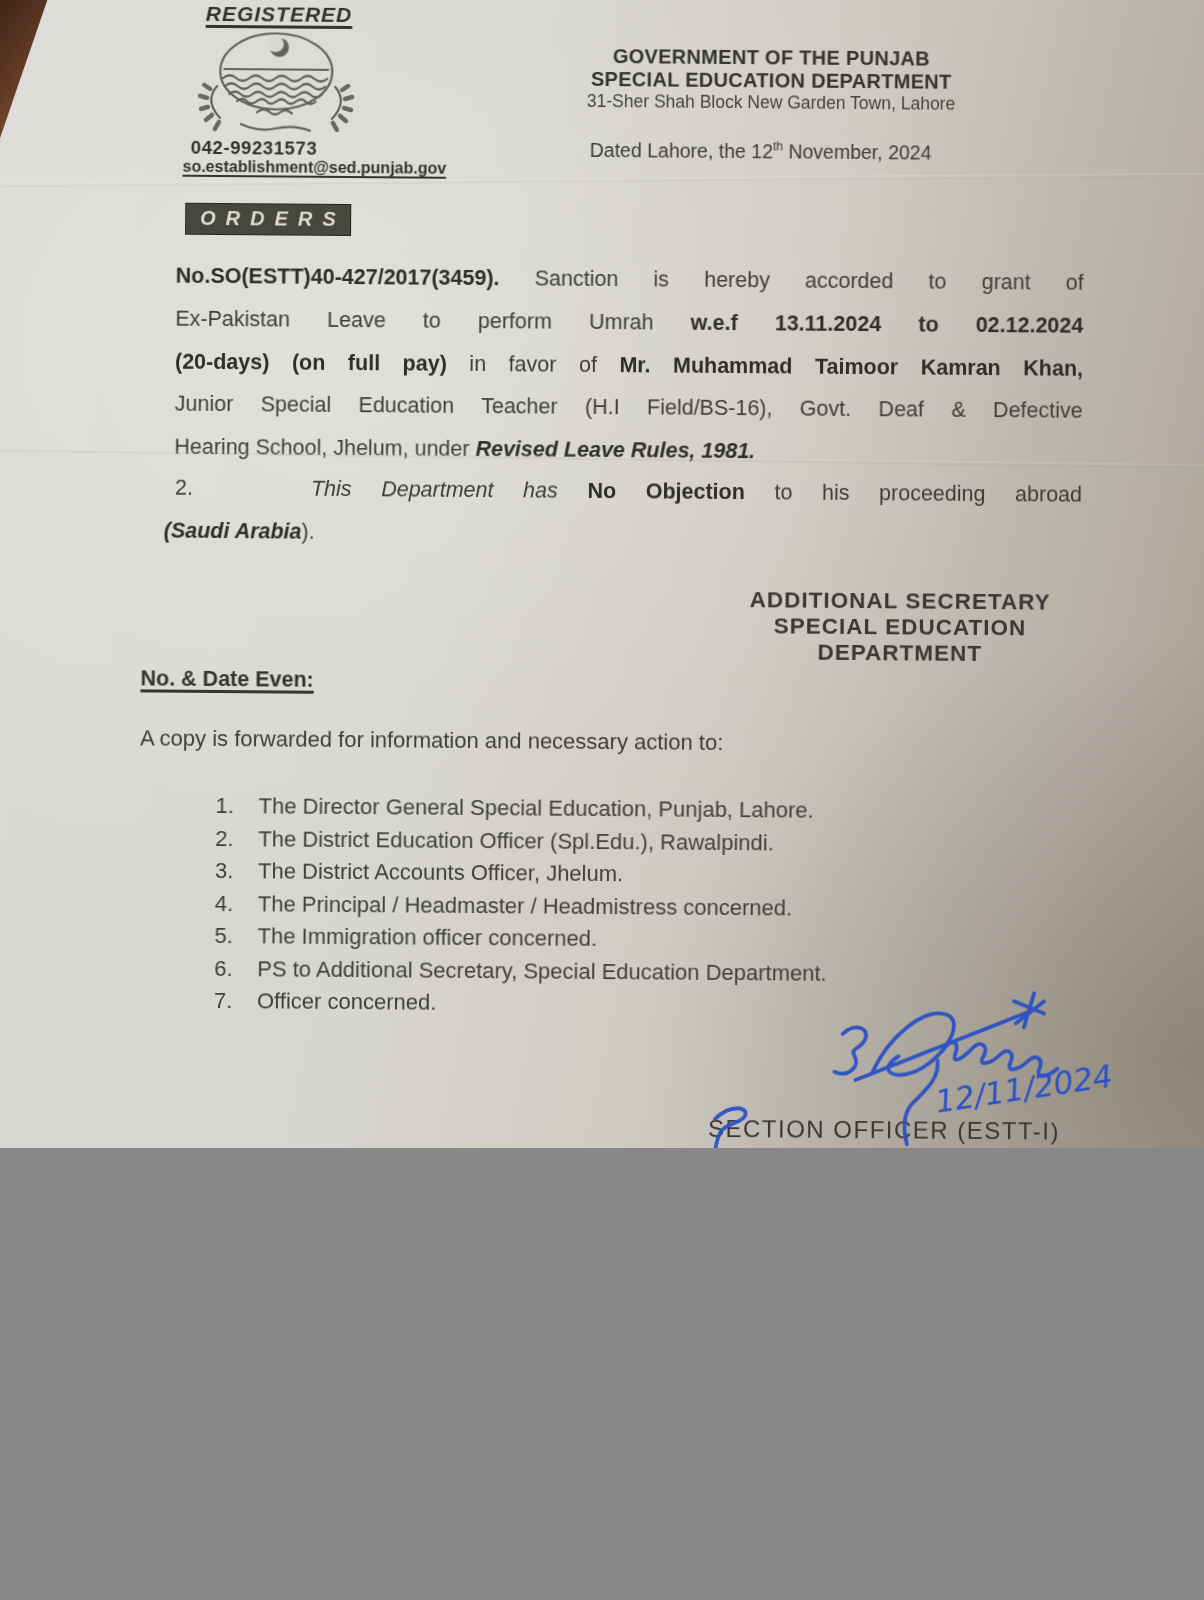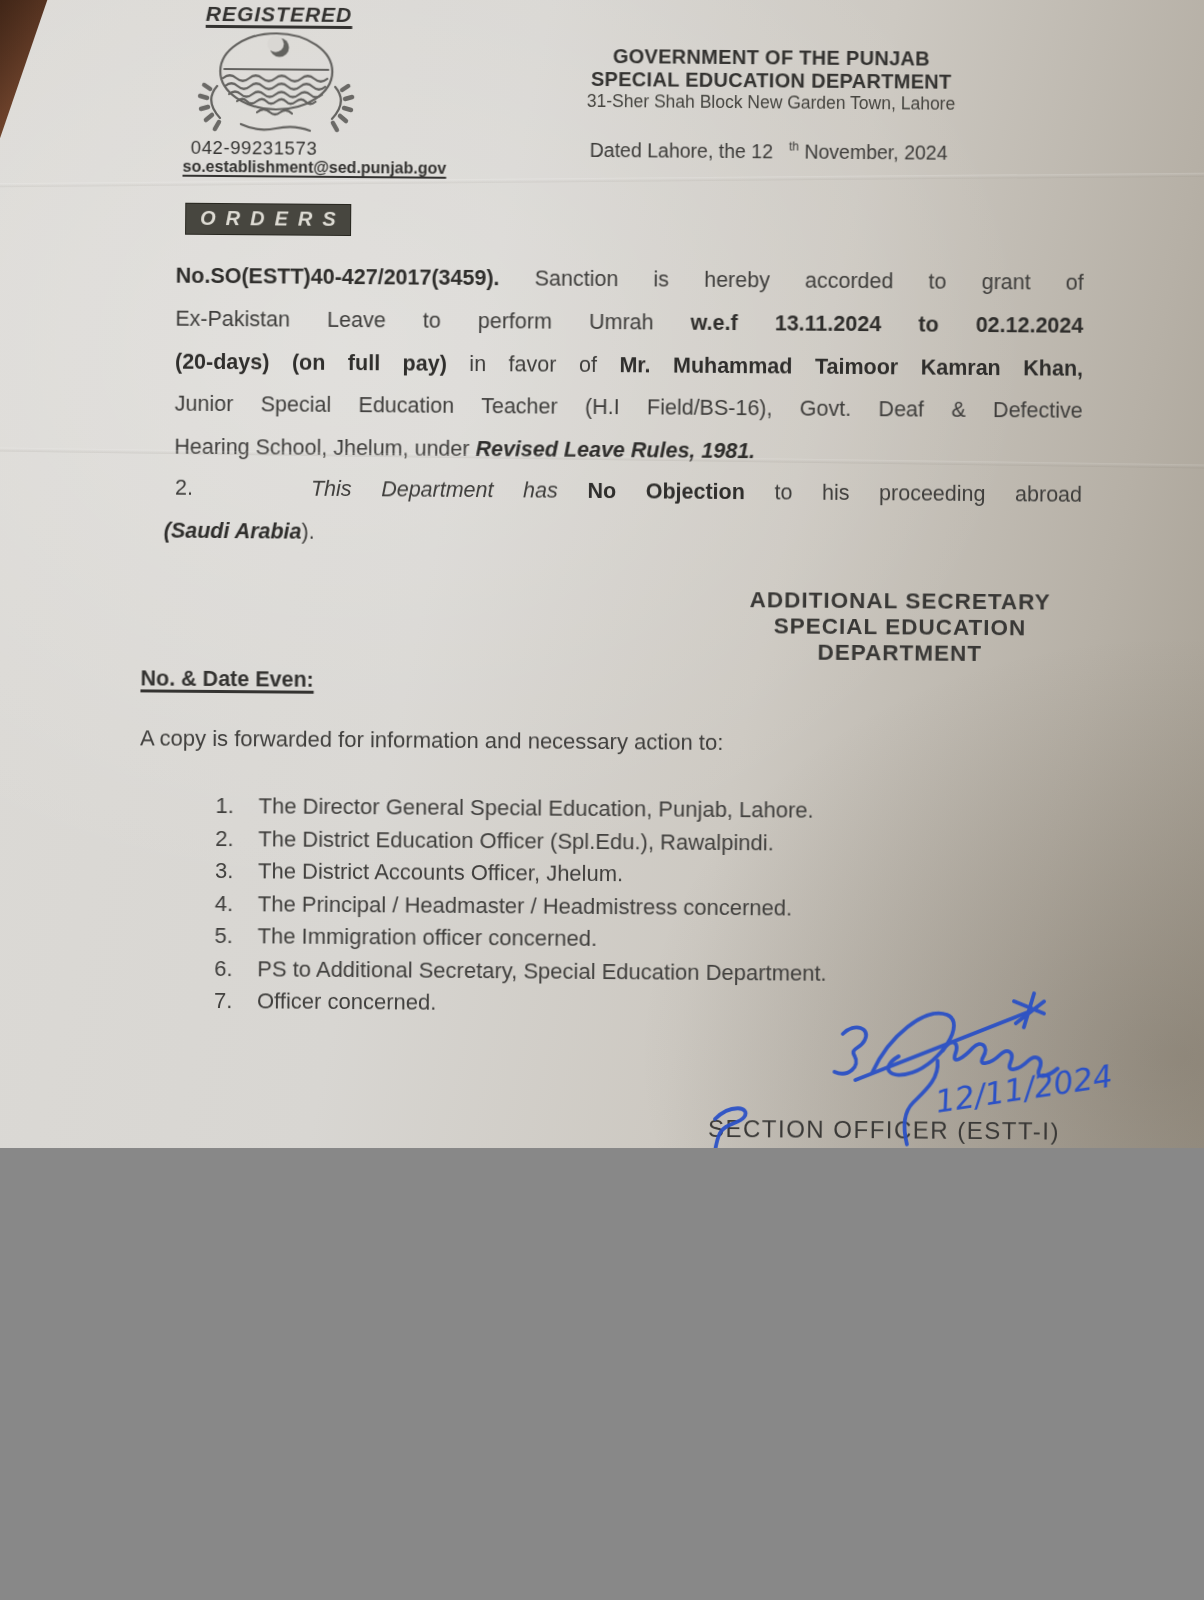--- a/index.html
+++ b/index.html
@@ -24,29 +24,29 @@
   .crease{position:absolute;left:0;width:1204px;height:4px;pointer-events:none;}
   #crease1{top:178px;transform:rotate(-.5deg);
     background:linear-gradient(to bottom,rgba(255,255,255,.20),rgba(110,104,94,.10));}
   #crease2{top:456px;transform:rotate(.8deg);
     background:linear-gradient(to bottom,rgba(255,255,255,.16),rgba(110,104,94,.12));}
 
   #registered{left:200px;top:5px;font-size:21px;font-weight:bold;font-style:italic;
     letter-spacing:1px;color:#343331;text-decoration:underline;
     text-decoration-thickness:2.5px;text-underline-offset:4px;}
   #logo{left:192px;top:29px;}
-  #phone{left:186px;top:140px;font-size:18.5px;font-weight:normal;letter-spacing:.6px;color:#343331;}
+  #phone{left:186px;top:140px;font-size:18.5px;font-weight:bold;letter-spacing:.6px;color:#343331;}
   #email{left:178px;top:161px;font-size:16px;font-weight:bold;color:#343331;
     text-decoration:underline;text-decoration-thickness:2px;text-underline-offset:3px;}
 
   #gov-block{left:566px;top:45px;width:400px;text-align:center;}
   .gov-line{font-size:20px;font-weight:bold;line-height:22.5px;letter-spacing:.3px;color:#343331;}
   #gov-address{font-size:17.5px;line-height:20px;margin-top:1px;color:#45443f;}
   #date-line{left:585px;top:138px;font-size:19.5px;color:#3c3b39;}
-  #date-line sup{font-size:12px;margin-left:16px;}
+  #date-line sup{font-size:12px;}
 
   #orders-box{left:181px;top:206px;background:#47463f;border:1px solid #27261f;
     color:#dedcd4;font-size:20px;font-weight:bold;font-style:italic;
     letter-spacing:10px;padding:3px 4px 4px 14px;}
 
   .jl{text-align:justify;text-align-last:justify;}
   #body1{left:172px;top:258px;width:908px;font-size:21.5px;line-height:42.8px;}
   #para2{left:162px;top:470px;width:918px;font-size:21.5px;line-height:42.8px;}
   #p2-spacer{display:inline-block;width:118px;}
   #p2-num{display:inline-block;margin-left:11px;}

